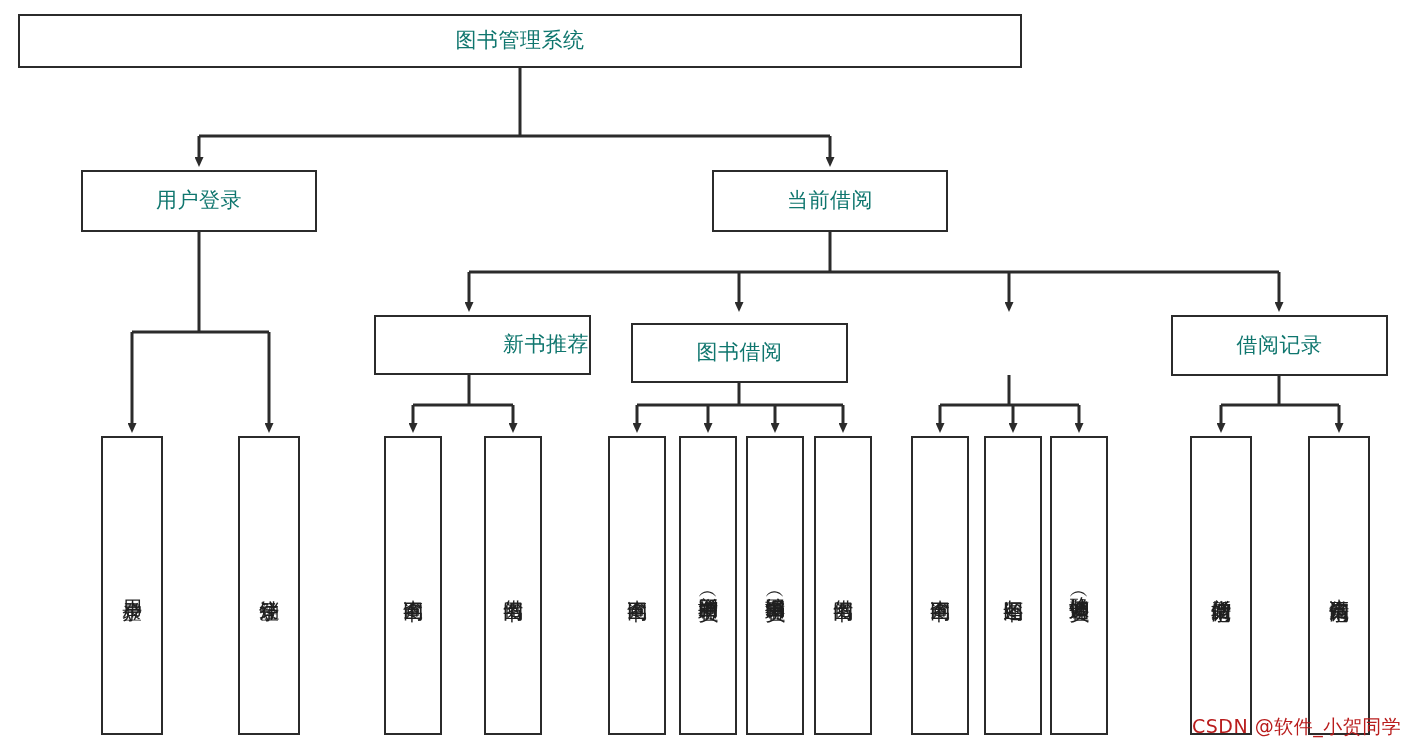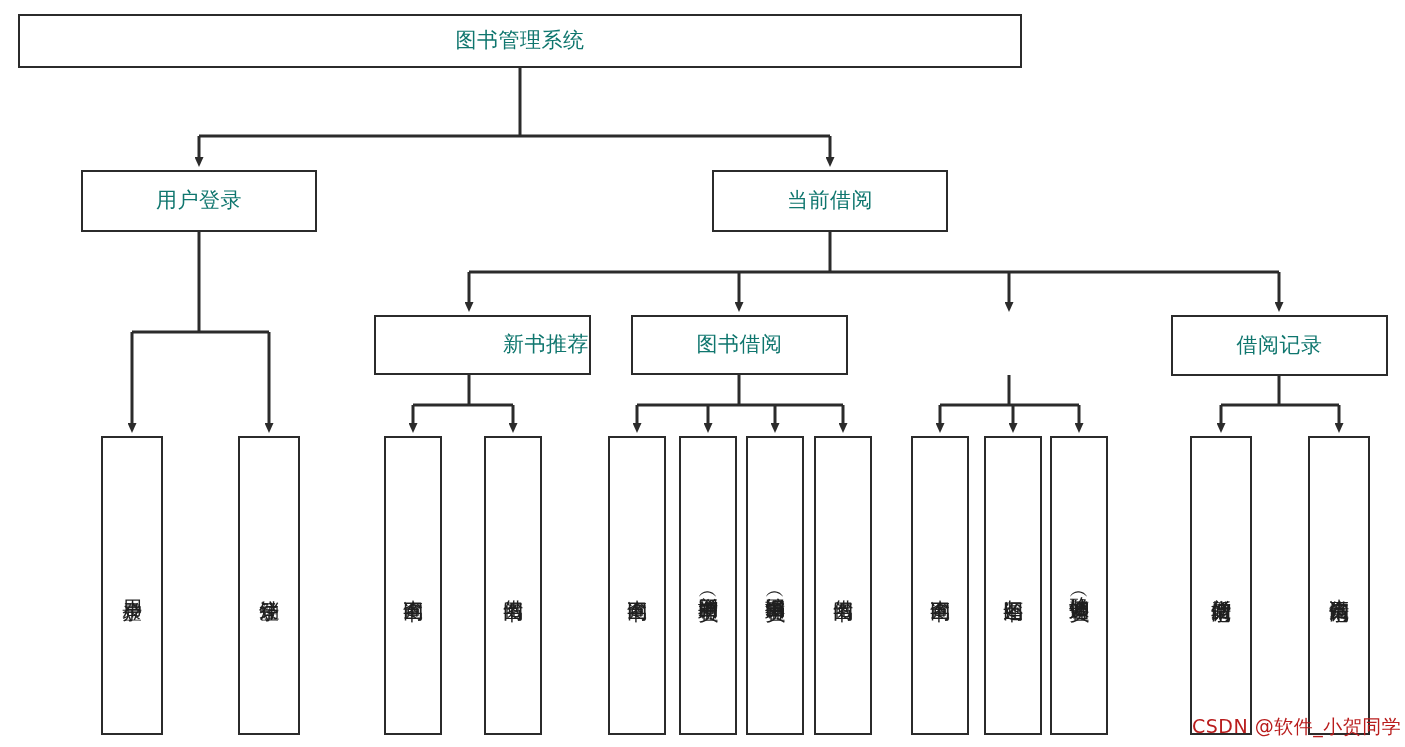--- a/index.html
+++ b/index.html
@@ -145,21 +145,21 @@
   <div class="node-box" style="left:81px; top:170px; width:236px; height:62px;">
     <span class="node-label">用户登录</span>
   </div>
   <div class="node-box" style="left:712px; top:170px; width:236px; height:62px;">
     <span class="node-label">当前借阅</span>
   </div>
 
   <div class="node-box" style="left:374px; top:315px; width:217px; height:60px;justify-content:flex-end;">
     <span class="node-label">新书推荐</span>
   </div>
-  <div class="node-box" style="left:631px; top:315px; width:217px; height:60px;">
+  <div class="node-box" style="left:631px; top:323px; width:217px; height:60px;">
     <span class="node-label">图书借阅</span>
   </div>
   <div class="node-box" style="left:1171px; top:315px; width:217px; height:61px;">
     <span class="node-label">借阅记录</span>
   </div>
 
   <div class="leaf-box" style="left:101px; top:436px; width:62px; height:299px;">
     <span class="leaf-label">用户登录</span>
   </div>
   <div class="leaf-box" style="left:238px; top:436px; width:62px; height:299px;">

